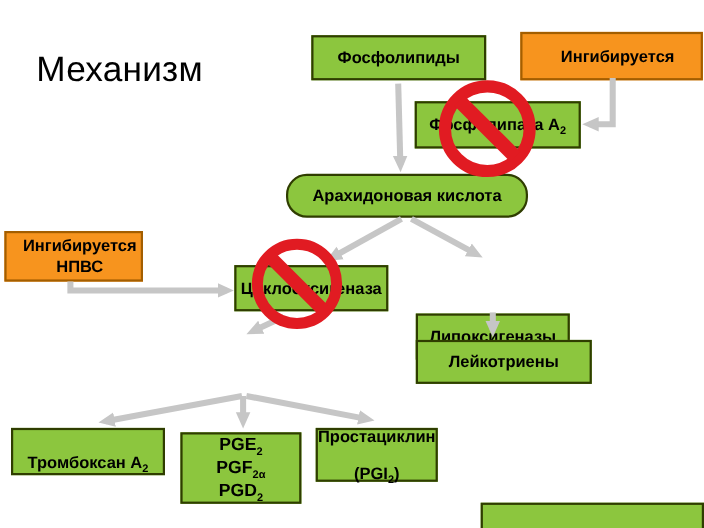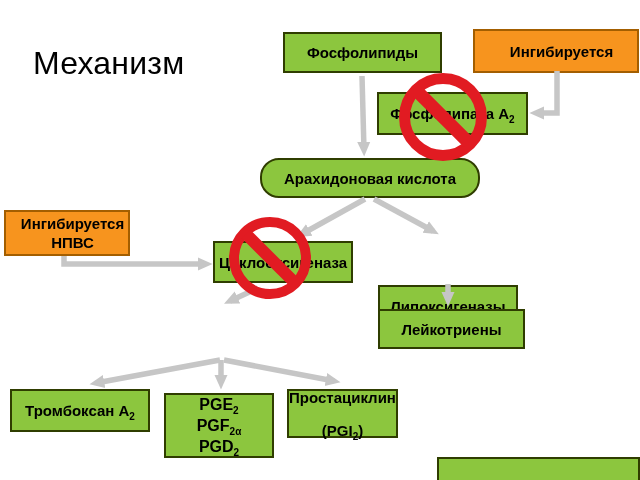--- a/index.html
+++ b/index.html
@@ -91,26 +91,26 @@
     </div>
 
   <div class="node" style="left:213px;top:241px;width:140px;height:42px;">
       <div><span>Циклооксигеназа</span></div>
     </div>
 
   <div class="node" style="left:378px;top:241px;width:140px;height:42px;margin-top:44px;">
       <div><span>Липоксигеназы</span></div>
     </div>
 
-  <div class="node" style="left:378px;top:309px;width:147px;height:40px;">
+  <div class="node" style="left:378px;top:309px;width:160px;height:40px;">
       <div><span>Лейкотриены</span></div>
     </div>
 
 
-  <div class="node" style="left:10px;top:389px;width:140px;height:43px;">
+  <div class="node" style="left:10px;top:389px;width:140px;height:43px;justify-content:flex-end;">
       <div><span>Тромбоксан А</span><sub>2</sub></div>
     </div>
 
   <div class="node latin" style="left:164px;top:393px;width:110px;height:65px;">
       <div><span>PGE</span><sub>2</sub></div>
       <div><span>PGF</span><sub>2α</sub></div>
       <div><span>PGD</span><sub>2</sub></div>
     </div>
 
   <div class="node" style="left:287px;top:389px;width:111px;height:49px;gap:14px;">

